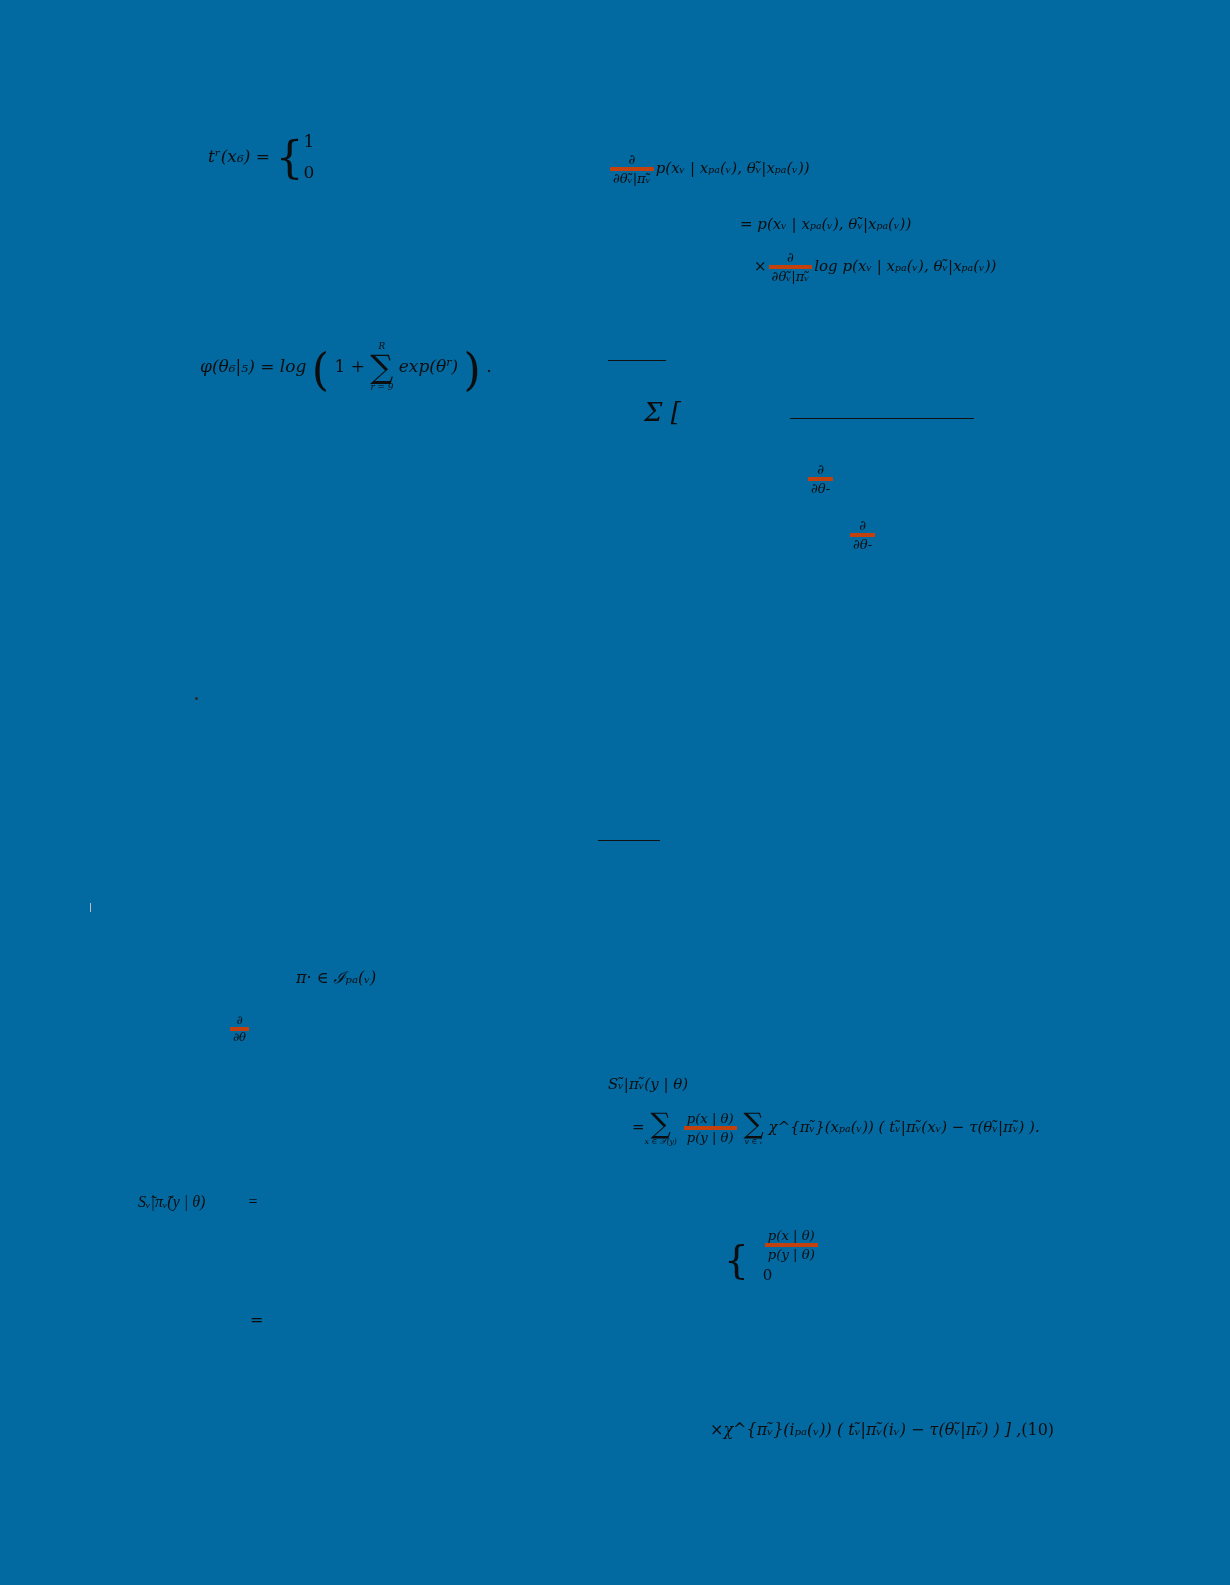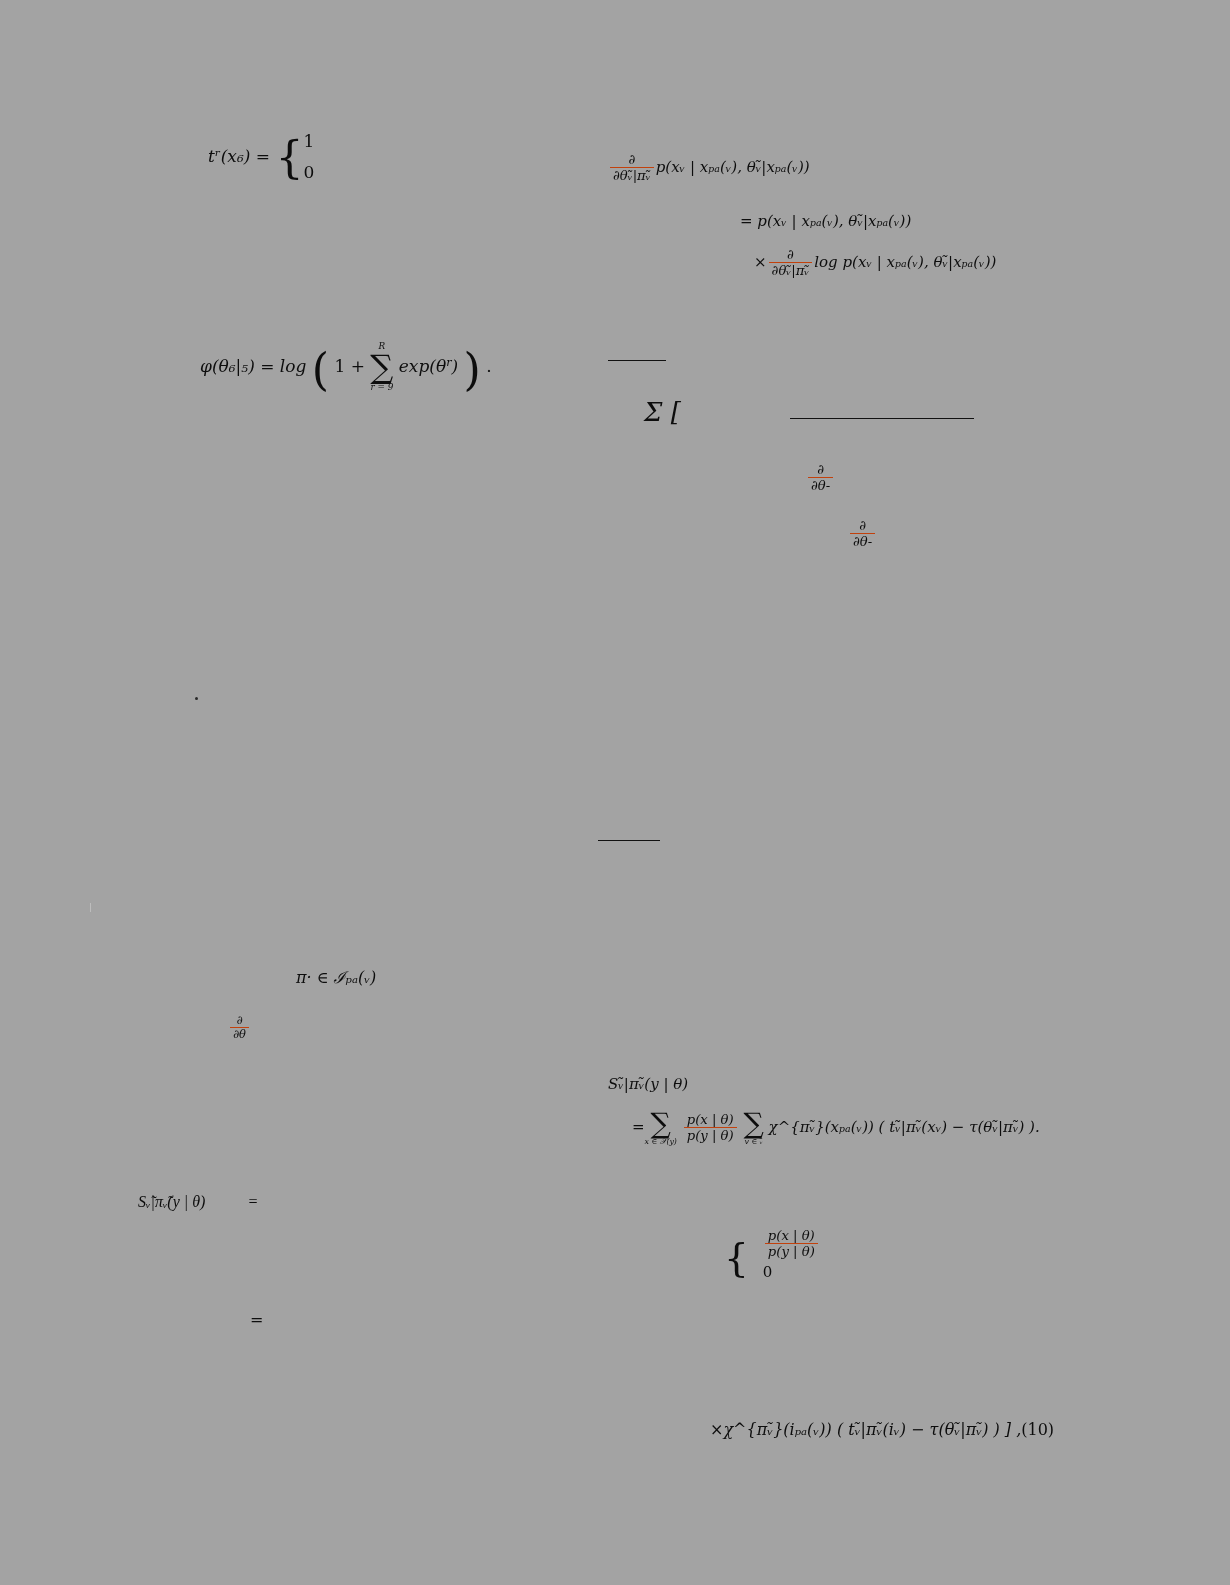--- a/index.html
+++ b/index.html
@@ -13,21 +13,21 @@
     position: relative;
     font-family: "DejaVu Serif", serif;
     color: #111111;
     overflow: hidden;
   }
   .page {
     position: absolute;
     left: 0; top: 0;
     width: 1230px;
     height: 1585px;
-    background: #a3a3a3;
+    background: #0369a1;
   }
   .eq {
     position: absolute;
     font-family: "DejaVu Serif", serif;
     font-style: italic;
     color: #0d0d0d;
     white-space: nowrap;
     line-height: 1.25;
   }
   .blk {
@@ -65,21 +65,21 @@
     display: inline-block;
     vertical-align: middle;
     text-align: center;
     font-size: 0.88em;
     line-height: 1.15;
     padding: 0 2px;
   }
   .frac .num { display: block; padding: 0 3px; }
   .frac .den {
     display: block;
-    border-top: 1px solid #c2410c;
+    border-top: 4px solid #c2410c;
     padding: 0 3px;
   }
   .sumop {
     display: inline-block;
     vertical-align: middle;
     text-align: center;
     line-height: 1;
   }
   .sumop .lim {
     display: block;

